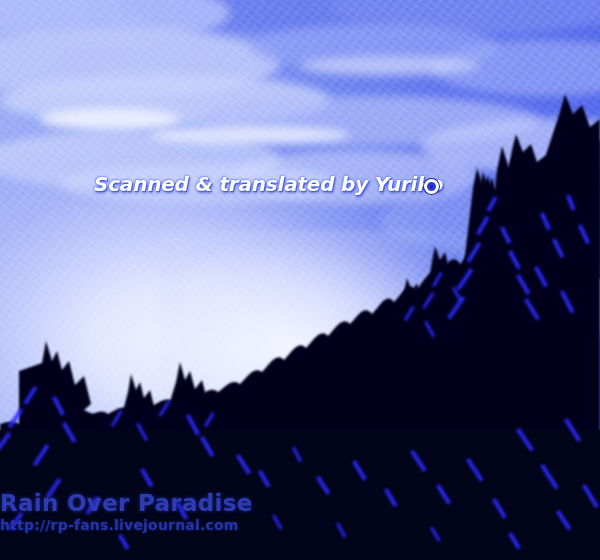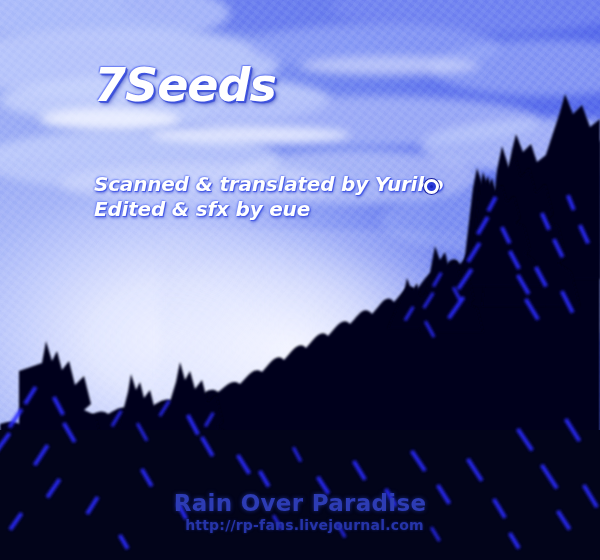--- a/index.html
+++ b/index.html
@@ -145,40 +145,38 @@
       1px 1px 0 #4a5ee8,
       1px 2px 3px rgba(45,65,210,0.75),
       -1px -1px 2px rgba(150,168,255,0.9);
   }
 
   .watermark {
     position: absolute;
     left: 0;
     top: 490px;
     width: 600px;
-    text-align: center;
   }
   .wm-name {
     font-family: "DejaVu Sans", sans-serif;
     font-size: 23px;
     font-weight: bold;
     letter-spacing: 0.3px;
     color: #2d3cb4;
     text-shadow: 0 0 4px rgba(50,70,220,0.55);
     line-height: 26px;
   }
   .wm-url {
     font-family: "DejaVu Sans", sans-serif;
     font-size: 14px;
     font-weight: bold;
     letter-spacing: 0.2px;
     color: #2634a8;
     text-shadow: 0 0 3px rgba(40,60,200,0.5);
     line-height: 18px;
-    margin-left: 9px;
   }
 
   
   .cursor-dot {
     position: absolute;
     left: 424px;
     top: 179px;
     width: 15px;
     height: 15px;
     border-radius: 50%;
@@ -377,25 +375,23 @@
         <rect x="176" y="504" width="4" height="18" transform="rotate(-28 176 504)"></rect>
         <rect x="20" y="512" width="4" height="20" transform="rotate(35 20 512)"></rect>
         <rect x="118" y="536" width="4" height="16" transform="rotate(-30 118 536)"></rect>
         <rect x="272" y="516" width="3" height="16" transform="rotate(-30 272 516)"></rect>
         <rect x="336" y="524" width="3" height="16" transform="rotate(-29 336 524)"></rect>
         <rect x="430" y="528" width="3" height="16" transform="rotate(-31 430 528)"></rect>
       </g>
     </svg>
   </div>
 
-  <div class="title-text">7Seeds</div>
 
   <div class="credits-block">
     <div class="credit-line">Scanned &amp; translated by Yuriko</div>
-    <div class="credit-line">Edited &amp; sfx by eue</div>
   </div>
 
   <div class="cursor-dot"></div>
 
   <div class="watermark">
     <div class="wm-name">Rain Over Paradise</div>
     <div class="wm-url">http://rp-fans.livejournal.com</div>
   </div>
 
 </div>

